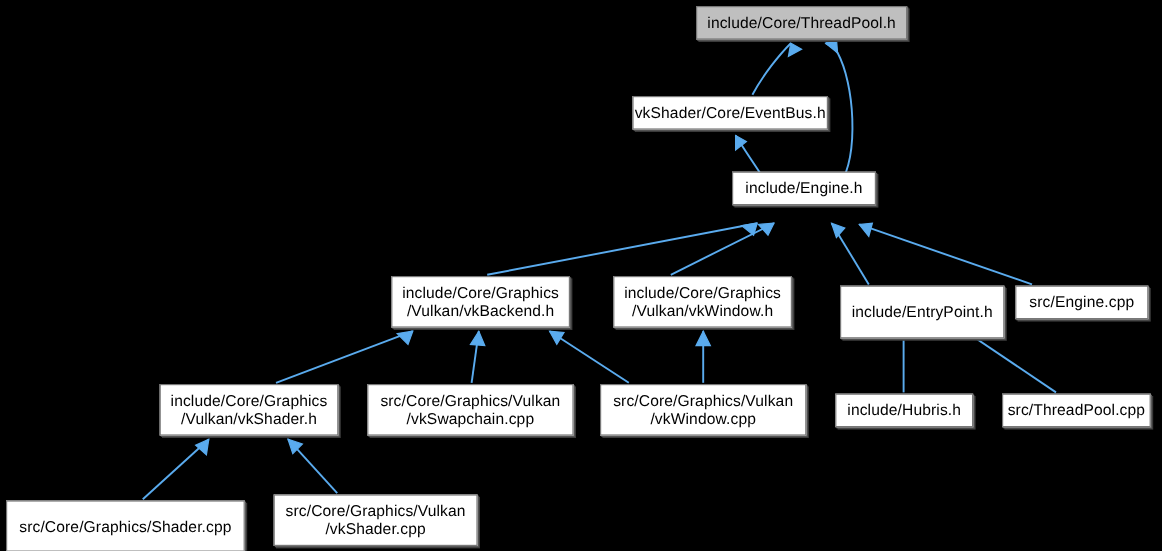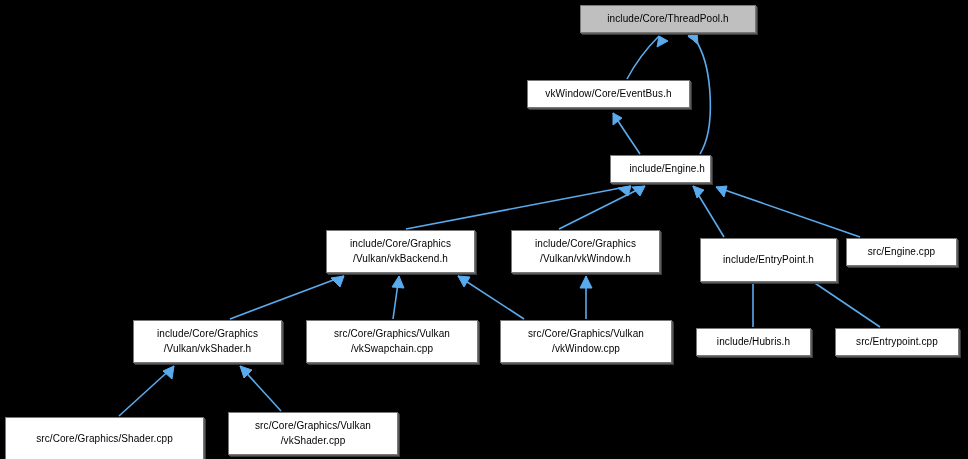--- a/index.html
+++ b/index.html
@@ -30,21 +30,21 @@
     position: absolute;
     box-sizing: border-box;
     border: 1px solid #787878;
     background: #ffffff;
     color: #000000;
     display: flex;
     align-items: center;
     justify-content: center;
     text-align: center;
     font-family: "Liberation Sans", sans-serif;
-    font-size: 10px;
+    font-size: 13px;
     line-height: 14.5px;
     letter-spacing: 0.1px;
     white-space: pre;
     box-shadow: 1px 1px 0 0 #5a5a5a, 2px 2px 0 0 #3a3a3a;
   }
   .node-box.root {
     background: #bfbfbf;
   }
   .node-label {
     display: block;
@@ -82,33 +82,33 @@
       <path d="M 753 269 l -6 12 l 12 0 z" fill="#5aabee" stroke="#5aabee" stroke-width="1" stroke-linejoin="miter"></path>
       <path d="M 880 327 L 797 271" fill="none" stroke="#5aabee" stroke-width="1.6"></path>
       <path d="M 797 271 l 7 11 l 6 -11 z" fill="#5aabee" stroke="#5aabee" stroke-width="1" stroke-linejoin="miter"></path>
       <path d="M 119 416 L 174 366" fill="none" stroke="#5aabee" stroke-width="1.6"></path>
       <path d="M 174 366 l -11 5 l 9 8 z" fill="#5aabee" stroke="#5aabee" stroke-width="1" stroke-linejoin="miter"></path>
       <path d="M 281 411 L 240 366" fill="none" stroke="#5aabee" stroke-width="1.6"></path>
       <path d="M 240 366 l 4 12 l 8 -8 z" fill="#5aabee" stroke="#5aabee" stroke-width="1" stroke-linejoin="miter"></path>
     </svg>
   <div id="node-layer">
       <div class="node-box root" style="left: 580px; top: 5px; width: 176px; height: 28px;"><span class="node-label">include/Core/ThreadPool.h</span></div>
-      <div class="node-box" style="left: 527px; top: 80px; width: 163px; height: 28px;"><span class="node-label">vkWindow/Core/EventBus.h</span></div>
-      <div class="node-box" style="left: 610px; top: 155px; width: 101px; height: 28px; justify-content: flex-end;"><span class="node-label">include/Engine.h</span></div>
+      <div class="node-box" style="left: 527px; top: 80px; width: 163px; height: 28px;"><span class="node-label">vkShader/Core/EventBus.h</span></div>
+      <div class="node-box" style="left: 610px; top: 143px; width: 120px; height: 28px;"><span class="node-label">include/Engine.h</span></div>
       <div class="node-box" style="left: 326px; top: 230px; width: 149px; height: 43px;"><span class="node-label">include/Core/Graphics
 /Vulkan/vkBackend.h</span></div>
       <div class="node-box" style="left: 511px; top: 230px; width: 149px; height: 43px;"><span class="node-label">include/Core/Graphics
 /Vulkan/vkWindow.h</span></div>
       <div class="node-box" style="left: 700px; top: 238px; width: 137px; height: 44px;"><span class="node-label">include/EntryPoint.h</span></div>
       <div class="node-box" style="left: 846px; top: 238px; width: 111px; height: 28px;"><span class="node-label">src/Engine.cpp</span></div>
       <div class="node-box" style="left: 133px; top: 320px; width: 149px; height: 43px;"><span class="node-label">include/Core/Graphics
 /Vulkan/vkShader.h</span></div>
       <div class="node-box" style="left: 306px; top: 320px; width: 172px; height: 43px;"><span class="node-label">src/Core/Graphics/Vulkan
 /vkSwapchain.cpp</span></div>
       <div class="node-box" style="left: 500px; top: 320px; width: 172px; height: 43px;"><span class="node-label">src/Core/Graphics/Vulkan
 /vkWindow.cpp</span></div>
       <div class="node-box" style="left: 696px; top: 328px; width: 115px; height: 28px; text-align: center;"><span class="node-label">include/Hubris.h</span></div>
-      <div class="node-box" style="left: 835px; top: 328px; width: 124px; height: 28px;"><span class="node-label">src/Entrypoint.cpp</span></div>
+      <div class="node-box" style="left: 835px; top: 328px; width: 124px; height: 28px;"><span class="node-label">src/ThreadPool.cpp</span></div>
       <div class="node-box" style="left: 5px; top: 417px; width: 199px; height: 44px;"><span class="node-label">src/Core/Graphics/Shader.cpp</span></div>
       <div class="node-box" style="left: 228px; top: 412px; width: 170px; height: 43px;"><span class="node-label">src/Core/Graphics/Vulkan
 /vkShader.cpp</span></div>
     </div>
 </div>
 
 </body></html>

